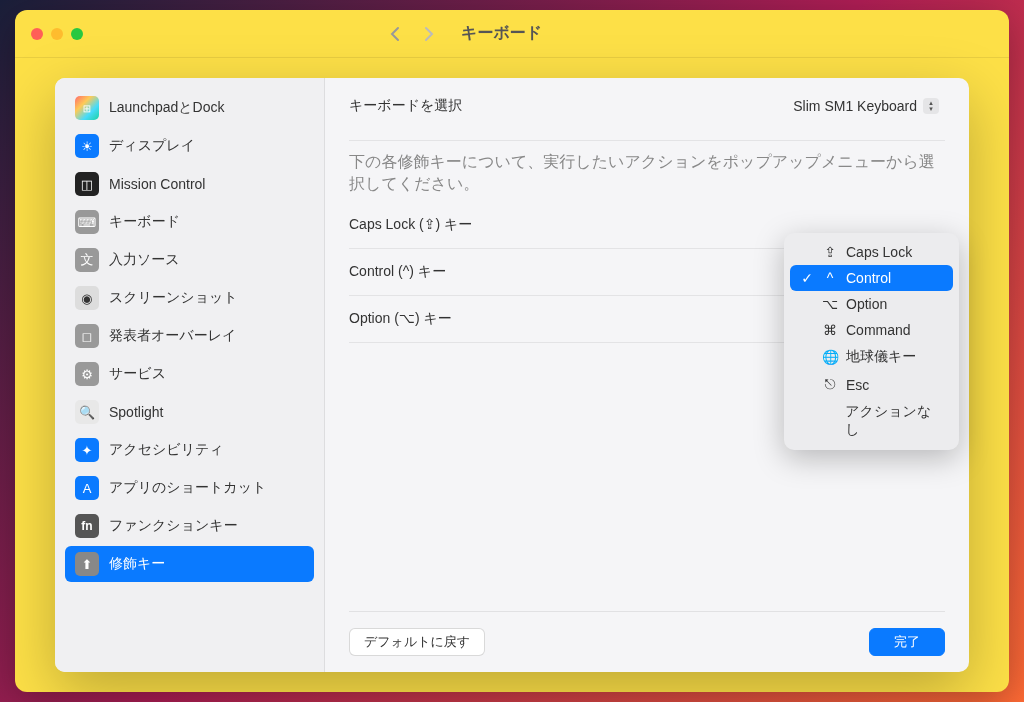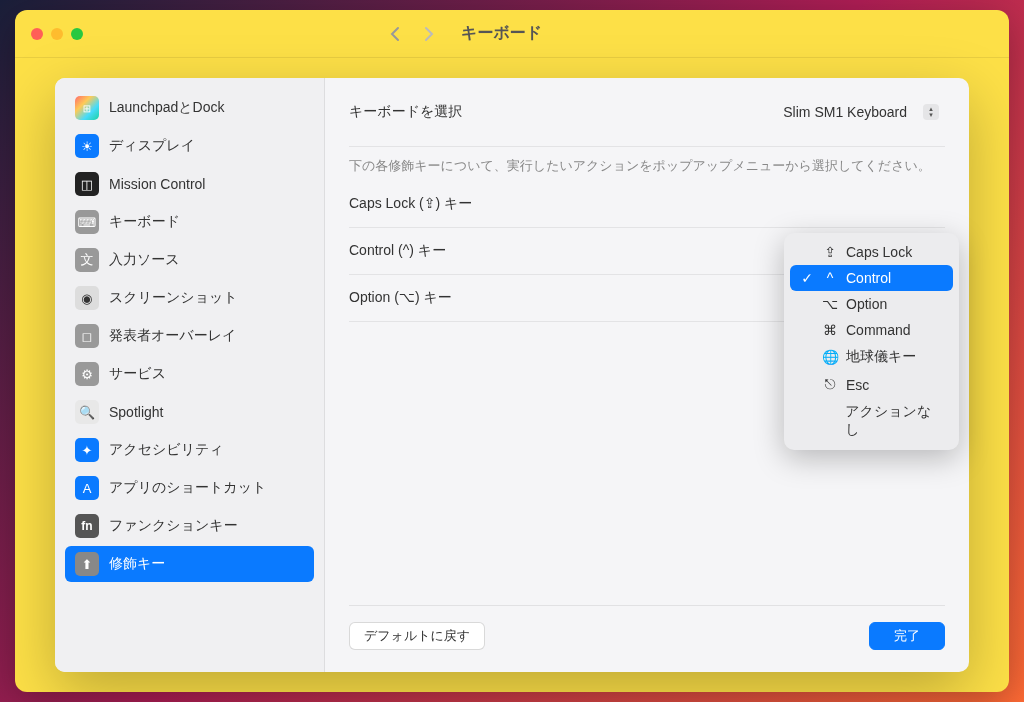--- a/index.html
+++ b/index.html
@@ -32,27 +32,27 @@
 .ic-input { background: #999; }
 .ic-screenshot { background: #ddd; color:#333; }
 .ic-presenter { background: #999; }
 .ic-services { background: #999; }
 .ic-spotlight { background: #e8e8e8; color:#555; }
 .ic-accessibility { background: #0a7aff; }
 .ic-appshortcut { background: #0a7aff; }
 .ic-function { background: #555; font-size: 12px; font-weight: 600; }
 .ic-modifier { background: #888; }
 
-.content { flex: 1; padding: 22px 24px; display: flex; flex-direction: column; position: relative; }
+.content { flex: 1; padding: 16px 24px; display: flex; flex-direction: column; position: relative; }
 .row { display: flex; align-items: center; padding: 14px 0; border-bottom: 1px solid rgba(0,0,0,0.07); }
 .row.noborder { border-bottom: none; }
 .row-label { flex: 1; font-size: 14px; color: #333; }
-.select-btn { display: flex; align-items: center; gap: 16px; padding: 2px 6px 2px 10px; font-size: 14px; color: #333; border-radius: 6px; cursor: pointer; }
+.select-btn { display: flex; align-items: center; gap: 6px; padding: 2px 6px 2px 10px; font-size: 14px; color: #333; border-radius: 6px; cursor: pointer; }
 .select-chevron { width: 16px; height: 16px; background: #e5e5e7; border-radius: 4px; display: flex; flex-direction: column; align-items: center; justify-content: center; font-size: 7px; line-height: 6px; color: #555; }
-.help-text { font-size: 13px; color: #888; padding: 10px 0 6px; line-height: 1.4; }
+.help-text { font-size: 16px; color: #888; padding: 10px 0 6px; line-height: 1.4; }
 .divider-section { border-top: 1px solid rgba(0,0,0,0.07); margin-top: 10px; }
 
 .bottom-bar { margin-top: auto; display: flex; justify-content: space-between; align-items: flex-end; padding-top: 16px; border-top: 1px solid rgba(0,0,0,0.08); }
 .btn { padding: 4px 14px; border-radius: 6px; font-size: 13px; cursor: pointer; border: 1px solid rgba(0,0,0,0.15); background: #fff; color: #333; }
 .btn.primary { background: #0a7aff; color: #fff; border-color: #0a7aff; padding: 4px 24px; font-family: Liberation Serif, serif; }
 
 .popup { position: absolute; top: 155px; right: 10px; width: 175px; background: #ececee; border-radius: 10px; box-shadow: 0 8px 30px rgba(0,0,0,0.25); padding: 6px; z-index: 100; }
 .popup-item { display: flex; align-items: center; gap: 8px; padding: 5px 10px; border-radius: 6px; font-size: 14px; color: #333; cursor: pointer; }
 .popup-item.selected { background: #0a7aff; color: #fff; }
 .popup-check { width: 14px; display: inline-block; text-align: center; }

